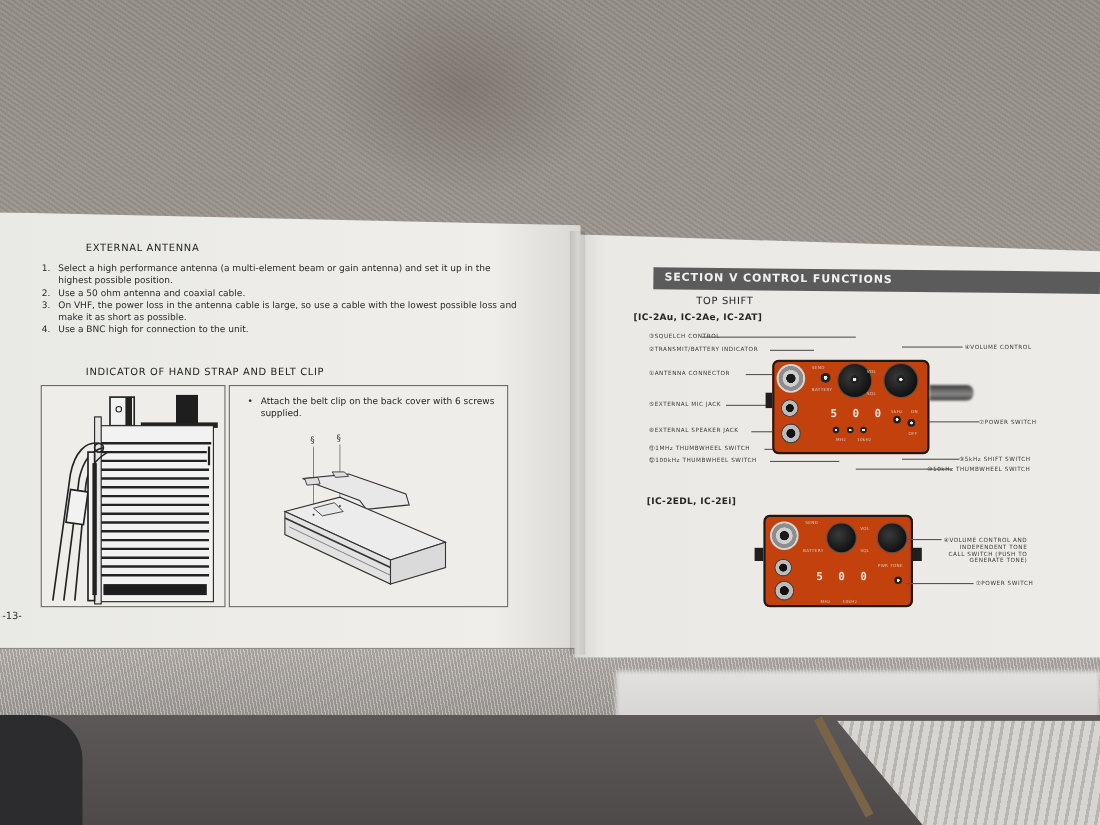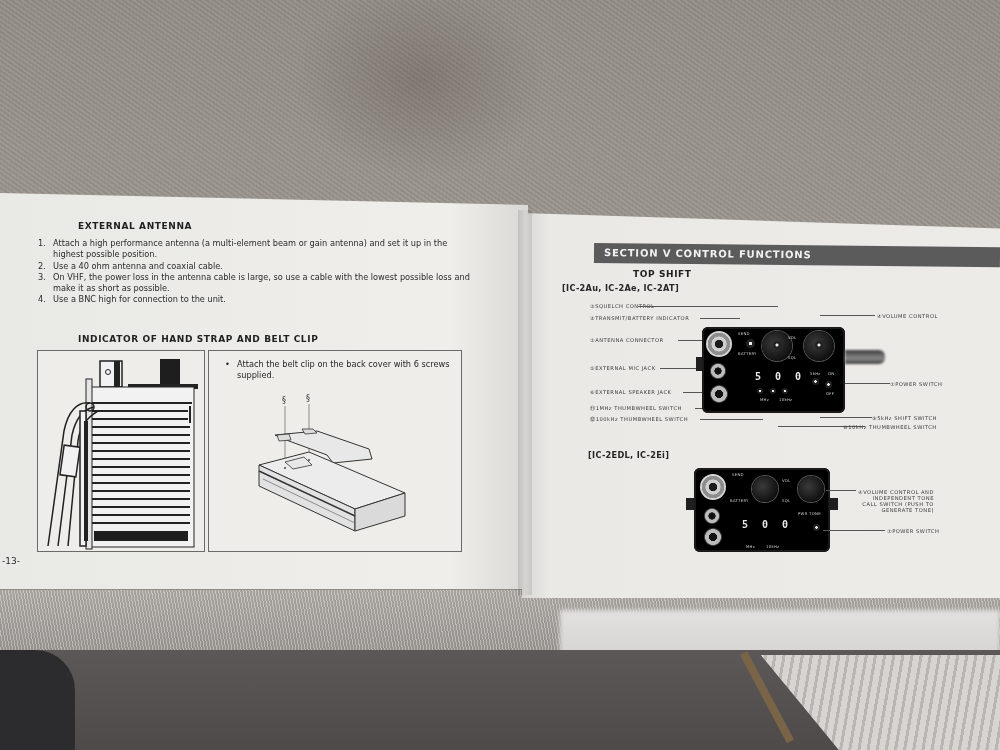--- a/index.html
+++ b/index.html
@@ -63,21 +63,21 @@
     clip-path: polygon(0 0, 100% 4%, 100% 100%, 0 100%);
   }
   .gutter {
     position: absolute; left: 518px; top: 210px; width: 14px; height: 385px;
     background: linear-gradient(90deg, rgba(0,0,0,0.12), rgba(0,0,0,0.02), rgba(0,0,0,0.10));
   }
 
   
   .h-small {
     font-family: "DejaVu Sans", sans-serif;
-    font-weight: bold; font-size: 9px; letter-spacing: 0.6px;
+    font-weight: normal; font-size: 9px; letter-spacing: 0.6px;
     color: #1f1f1f;
     padding-left: 40px;
   }
   .ext-title { position: absolute; left: 38px; top: 221px; }
   .ext-list {
     position: absolute; left: 38px; top: 238px; width: 440px;
     font-size: 8.2px; line-height: 11.3px; color: #2a2a2a;
     list-style: none;
   }
   .ext-list li { display: flex; }
@@ -104,36 +104,36 @@
   
   .section-bar {
     position: absolute; left: 594px; top: 243px; width: 406px; height: 20px;
     background: #5b5b5b; color: #f1f1f1;
     font-size: 10px; font-weight: bold; letter-spacing: 0.8px;
     padding: 4px 0 0 10px;
     transform: rotate(0.6deg); transform-origin: left center;
   }
   .top-panel-title { position: absolute; left: 593px; top: 269px; }
   .models-a {
-    position: absolute; left: 562px; top: 283px;
+    position: absolute; left: 576px; top: 283px;
     font-size: 8.2px; font-weight: bold; color: #262626; letter-spacing: 0.3px;
   }
   .models-b {
     position: absolute; left: 588px; top: 450px;
     font-size: 8.2px; font-weight: bold; color: #262626; letter-spacing: 0.3px;
   }
   .callout {
     position: absolute; font-size: 5.2px; letter-spacing: 0.5px; color: #3a3a3a;
     white-space: nowrap; line-height: 6px;
   }
   .leader { position: absolute; height: 1px; background: #555; }
 
   
   .device {
-    position: absolute; background: #000000; border-radius: 6px;
+    position: absolute; background: #c2410c; border-radius: 6px;
     box-shadow: inset 0 0 0 2px #1a1a1a;
   }
   .dev1 { left: 702px; top: 327px; width: 143px; height: 86px; }
   .dev2 { left: 694px; top: 468px; width: 136px; height: 84px; }
   .antenna-conn {
     position: absolute; border-radius: 50%;
     background: radial-gradient(circle, #1b1b1b 0 22%, #cfcfcf 24% 40%, #8d8d8d 42% 60%, #d5d5d5 62% 78%, #2a2a2a 80%);
   }
   .jack {
     position: absolute; border-radius: 50%;
@@ -172,25 +172,25 @@
 <div class="shadow-blob"></div>
 <div class="chair"></div>
 <div class="chair-leg"></div>
 
 <div class="page page-left"></div>
 
 <div class="h-small ext-title">EXTERNAL ANTENNA</div>
 <ul class="ext-list">
   <li>
       <span class="num">1.</span>
-      <span class="txt">Attach a high performance antenna (a multi-element beam or gain antenna) and set it up in the highest possible position.</span>
+      <span class="txt">Select a high performance antenna (a multi-element beam or gain antenna) and set it up in the highest possible position.</span>
     </li>
   <li>
       <span class="num">2.</span>
-      <span class="txt">Use a 40 ohm antenna and coaxial cable.</span>
+      <span class="txt">Use a 50 ohm antenna and coaxial cable.</span>
     </li>
   <li>
       <span class="num">3.</span>
       <span class="txt">On VHF, the power loss in the antenna cable is large, so use a cable with the lowest possible loss and make it as short as possible.</span>
     </li>
   <li>
       <span class="num">4.</span>
       <span class="txt">Use a BNC high for connection to the unit.</span>
     </li>
 </ul>

